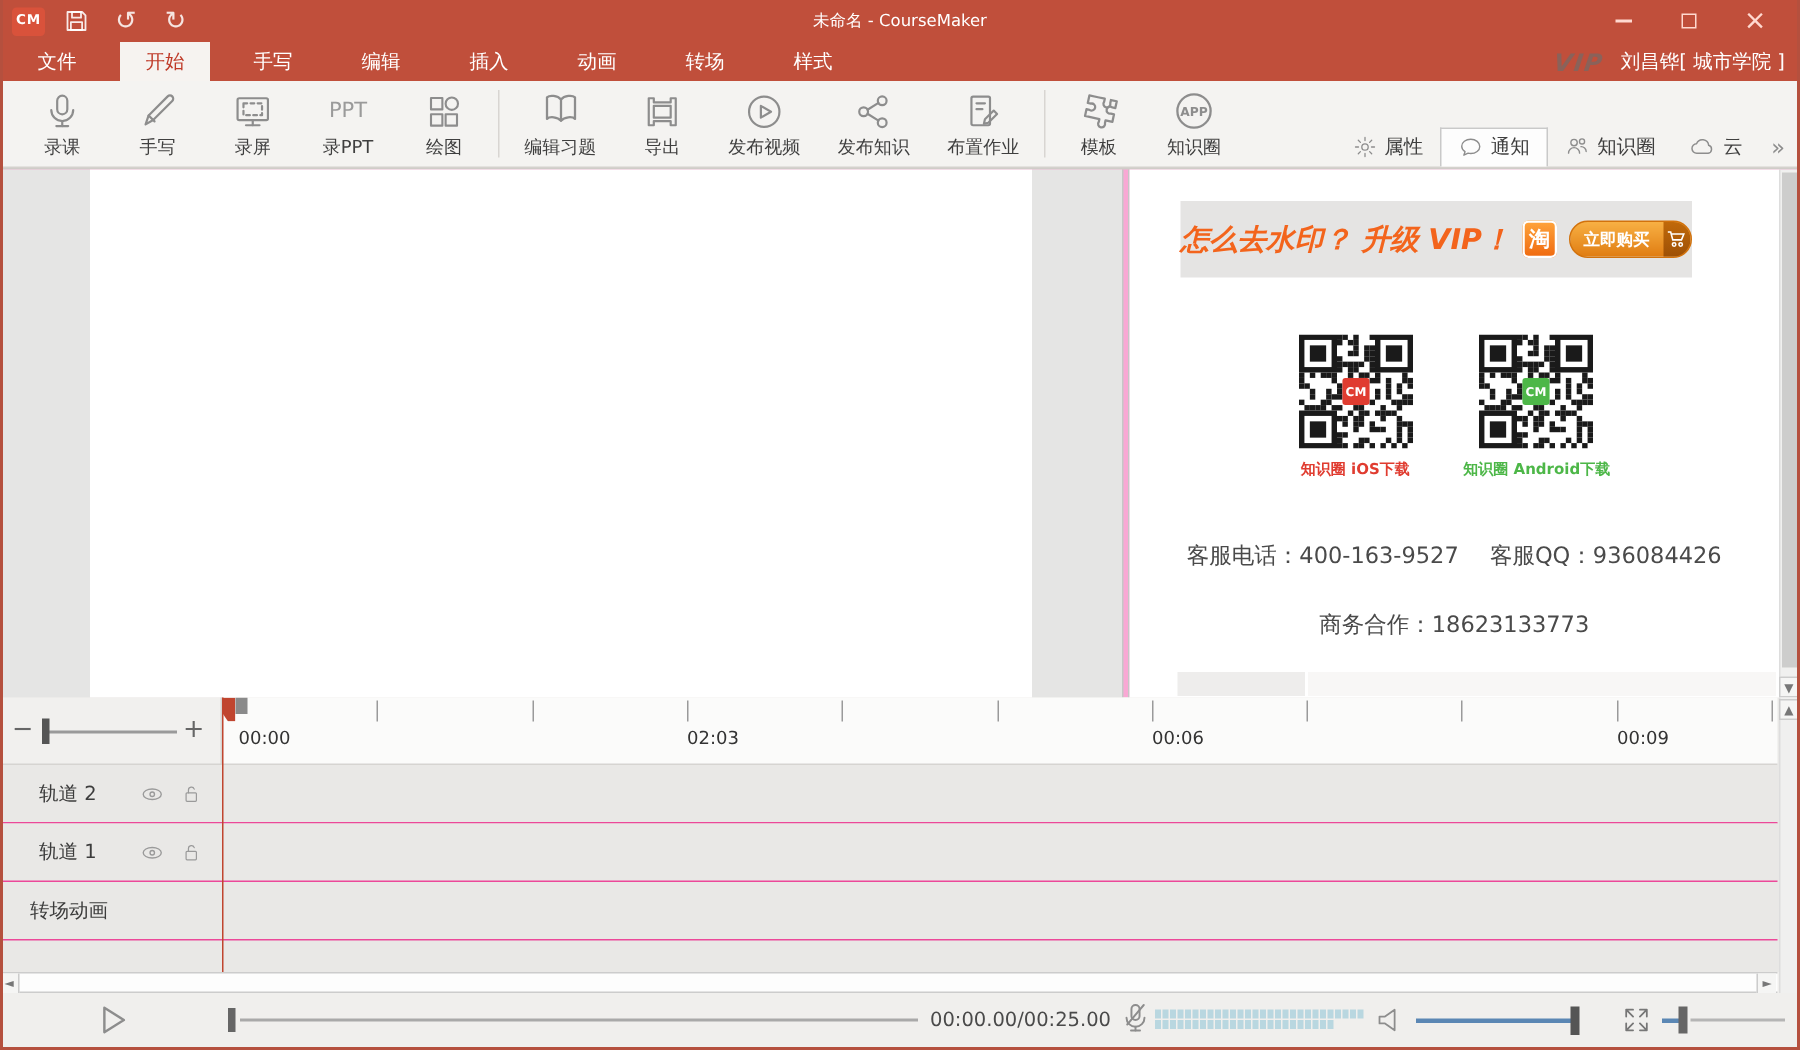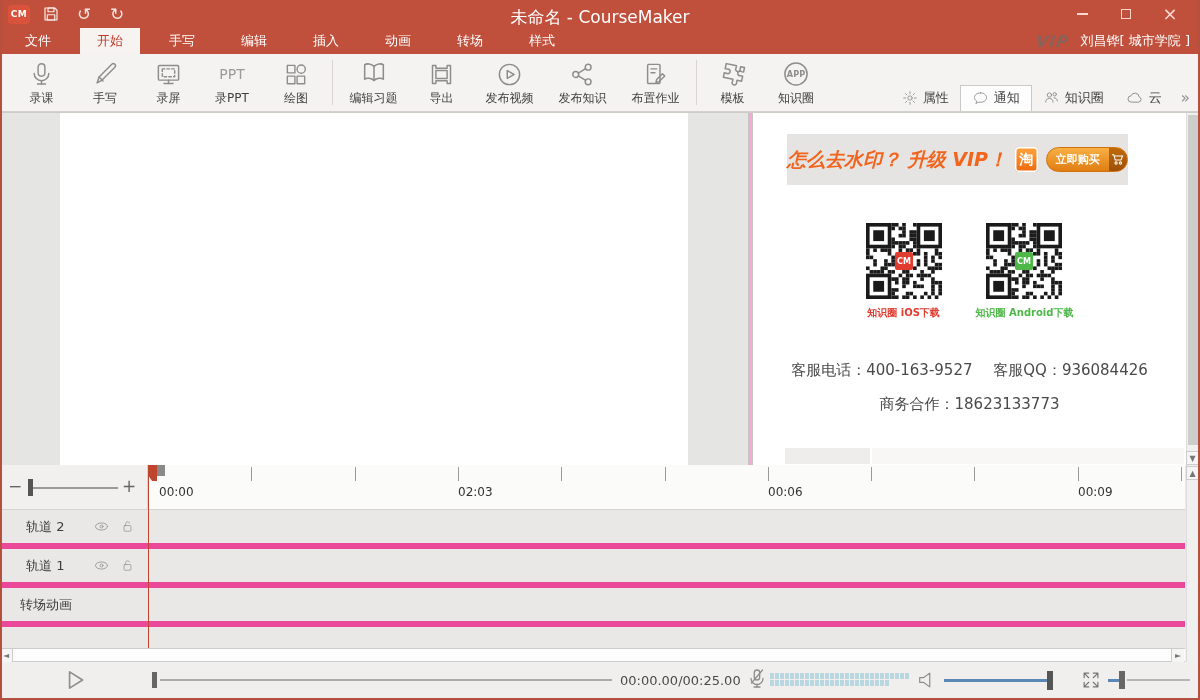--- a/index.html
+++ b/index.html
@@ -7,21 +7,21 @@
   .window { position:relative; width:1200px; height:700px; background:#f0efed; }
   .edge { position:absolute; background:#b5503e; z-index:60; }
   .edge.l { left:0; top:0; width:2px; height:700px; }
   .edge.r { right:0; top:0; width:2px; height:700px; }
   .edge.b { left:0; bottom:0; width:1200px; height:2px; }
 
   
   .titlebar { position:absolute; left:0; top:0; width:1200px; height:28px; background:#c04f3b; display:flex; align-items:center; }
   .logo { width:22px; height:19px; margin-left:8px; background:#d9523b; border-radius:3px; color:#fff; font-size:9px; font-weight:bold; display:flex; align-items:center; justify-content:center; letter-spacing:.5px; }
   .tb-icon { width:24px; height:22px; margin-left:9px; display:flex; align-items:center; justify-content:center; color:rgba(255,255,255,.85); font-size:17px; }
-  .tb-title { position:absolute; left:0; right:0; top:6px; text-align:center; color:#fff; font-size:17px; pointer-events:none; }
+  .tb-title { position:absolute; left:0; right:0; top:6px; text-align:center; color:#fff; font-size:11px; pointer-events:none; }
   .tb-controls { position:absolute; right:8px; top:0; height:28px; display:flex; align-items:center; }
   .winbtn { width:44px; height:28px; display:flex; align-items:center; justify-content:center; color:#fff; }
   .glyph-min { width:11px; height:2px; background:#ffd9d0; }
   .glyph-max { width:10px; height:10px; border:1.5px solid #ffd9d0; }
   .glyph-close { color:#ffd9d0; font-size:18px; line-height:1; }
 
   
   .menubar { position:absolute; left:0; top:28px; width:1200px; height:26px; background:#c04f3b; display:flex; align-items:stretch; padding-left:8px;gap:12px; }
   .menu-tab { min-width:52px; padding:0 17px; display:flex; align-items:center; justify-content:center; color:#fff; font-size:13px; cursor:default; }
   .menu-tab.active { background:#f6f3f0; color:#bf3a28; }
@@ -59,21 +59,21 @@
   .buy-text { color:#fff; font-size:11px; font-weight:bold; padding:0 9px; white-space:nowrap; }
   .buy-cart { width:26px; height:25px; background:linear-gradient(180deg,#c26a0a,#9c4f05); display:flex; align-items:center; justify-content:center; }
 
   .qr-row { position:absolute; left:0; top:110px; width:433px; display:flex; justify-content:center; gap:34px; }
   .qr-block { display:flex; flex-direction:column; align-items:center; }
   .qr-box { width:76px; height:76px; background:#fff; position:relative; }
   .qr-label { margin-top:7px; font-size:10px; font-weight:bold; }
 
   .contact1 { position:absolute; left:0; top:248px; width:433px; text-align:center; font-size:15px; color:#4a4a4a; }
   .contact1 span { margin:0 8px; }
-  .contact2 { position:absolute; left:0; top:282px; width:433px; text-align:center; font-size:15px; color:#4a4a4a; }
+  .contact2 { position:absolute; left:0; top:294px; width:433px; text-align:center; font-size:15px; color:#4a4a4a; }
   .peek1 { position:absolute; left:32px; top:335px; width:85px; height:16px; background:#eeedec; }
   .peek2 { position:absolute; left:119px; top:335px; width:312px; height:16px; background:#f8f7f6; }
 
   .panel-scroll { position:absolute; left:1186px; top:0; width:13px; height:353px; background:#f0f0ef; border-left:1px solid #ddd; }
   .panel-thumb { position:absolute; left:1px; top:2px; width:10px; height:330px; background:#cdcdcc; }
   .scroll-btn { position:absolute; width:13px; height:14px; background:#f5f5f4; border:1px solid #ccc; color:#777; font-size:8px; display:flex; align-items:center; justify-content:center; }
 
   
   .timeline { position:absolute; left:0; top:465px; width:1200px; height:183px; background:#e9e8e6; }
   .zoomctl { position:absolute; left:0; top:0; width:148px; height:45px; background:#f1f0ee; border-right:1px solid #d6d4d1; border-bottom:1px solid #d6d4d1; }
@@ -81,21 +81,21 @@
   .zoom-minus { left:8px; }
   .zoom-plus { left:122px; }
   .zoom-track { position:absolute; left:30px; top:22px; width:88px; height:2px; background:#9a9a9a; }
   .zoom-handle { position:absolute; left:28px; top:14px; width:5px; height:17px; background:#555; }
   .ruler { position:absolute; left:148px; top:0; width:1037px; height:45px; background:#fbfbfa; border-bottom:1px solid #d6d4d1; overflow:hidden; }
   .tick { position:absolute; top:2px; width:1px; height:14px; background:#9a9a9a; }
   .ruler-label { position:absolute; top:20px; font-size:12px; color:#333; }
   .ph-flag { position:absolute; left:0; top:0; width:9px; height:16px; background:#c0452f; clip-path:polygon(0 0,100% 0,100% 100%,45% 100%,0 62%); }
   .ph-box { position:absolute; left:9px; top:0; width:8px; height:11px; background:#8a8a8a; }
   .playhead-line { position:absolute; left:148px; top:0; width:1px; height:183px; background:#c0452f; z-index:5; }
-  .track-row { position:absolute; left:0; width:1185px; border-bottom:6px solid #ec4899; background:#e9e8e6; display:flex; align-items:center; }
+  .track-row { position:absolute; left:0; width:1185px; border-bottom:1px solid #ec4899; background:#e9e8e6; display:flex; align-items:center; }
   .track-label { width:148px; padding-left:26px; font-size:13px; color:#3c3c3c; display:flex; align-items:center; gap:0; }
   .track-label .tname { width:62px; }
   .track-ic { width:26px; display:flex; justify-content:center; color:#9a9a9a; }
   .hscroll { position:absolute; left:0; top:183px; width:1185px; height:14px; background:#fdfdfd; border-top:1px solid #ccc; border-bottom:1px solid #ccc; }
   .hs-btn { position:absolute; top:0; width:13px; height:13px; background:#f5f5f4; border-right:1px solid #ccc; color:#777; font-size:8px; display:flex; align-items:center; justify-content:center; }
   .vscroll-tl { position:absolute; left:1186px; top:0; width:13px; height:197px; background:#f0f0ef; border-left:1px solid #ddd; }
 
   
   .playbar { position:absolute; left:0; top:662px; width:1200px; height:36px; background:#f0efed; }
   .play-btn { position:absolute; left:62px; top:5px; color:#8a8a8a; }

